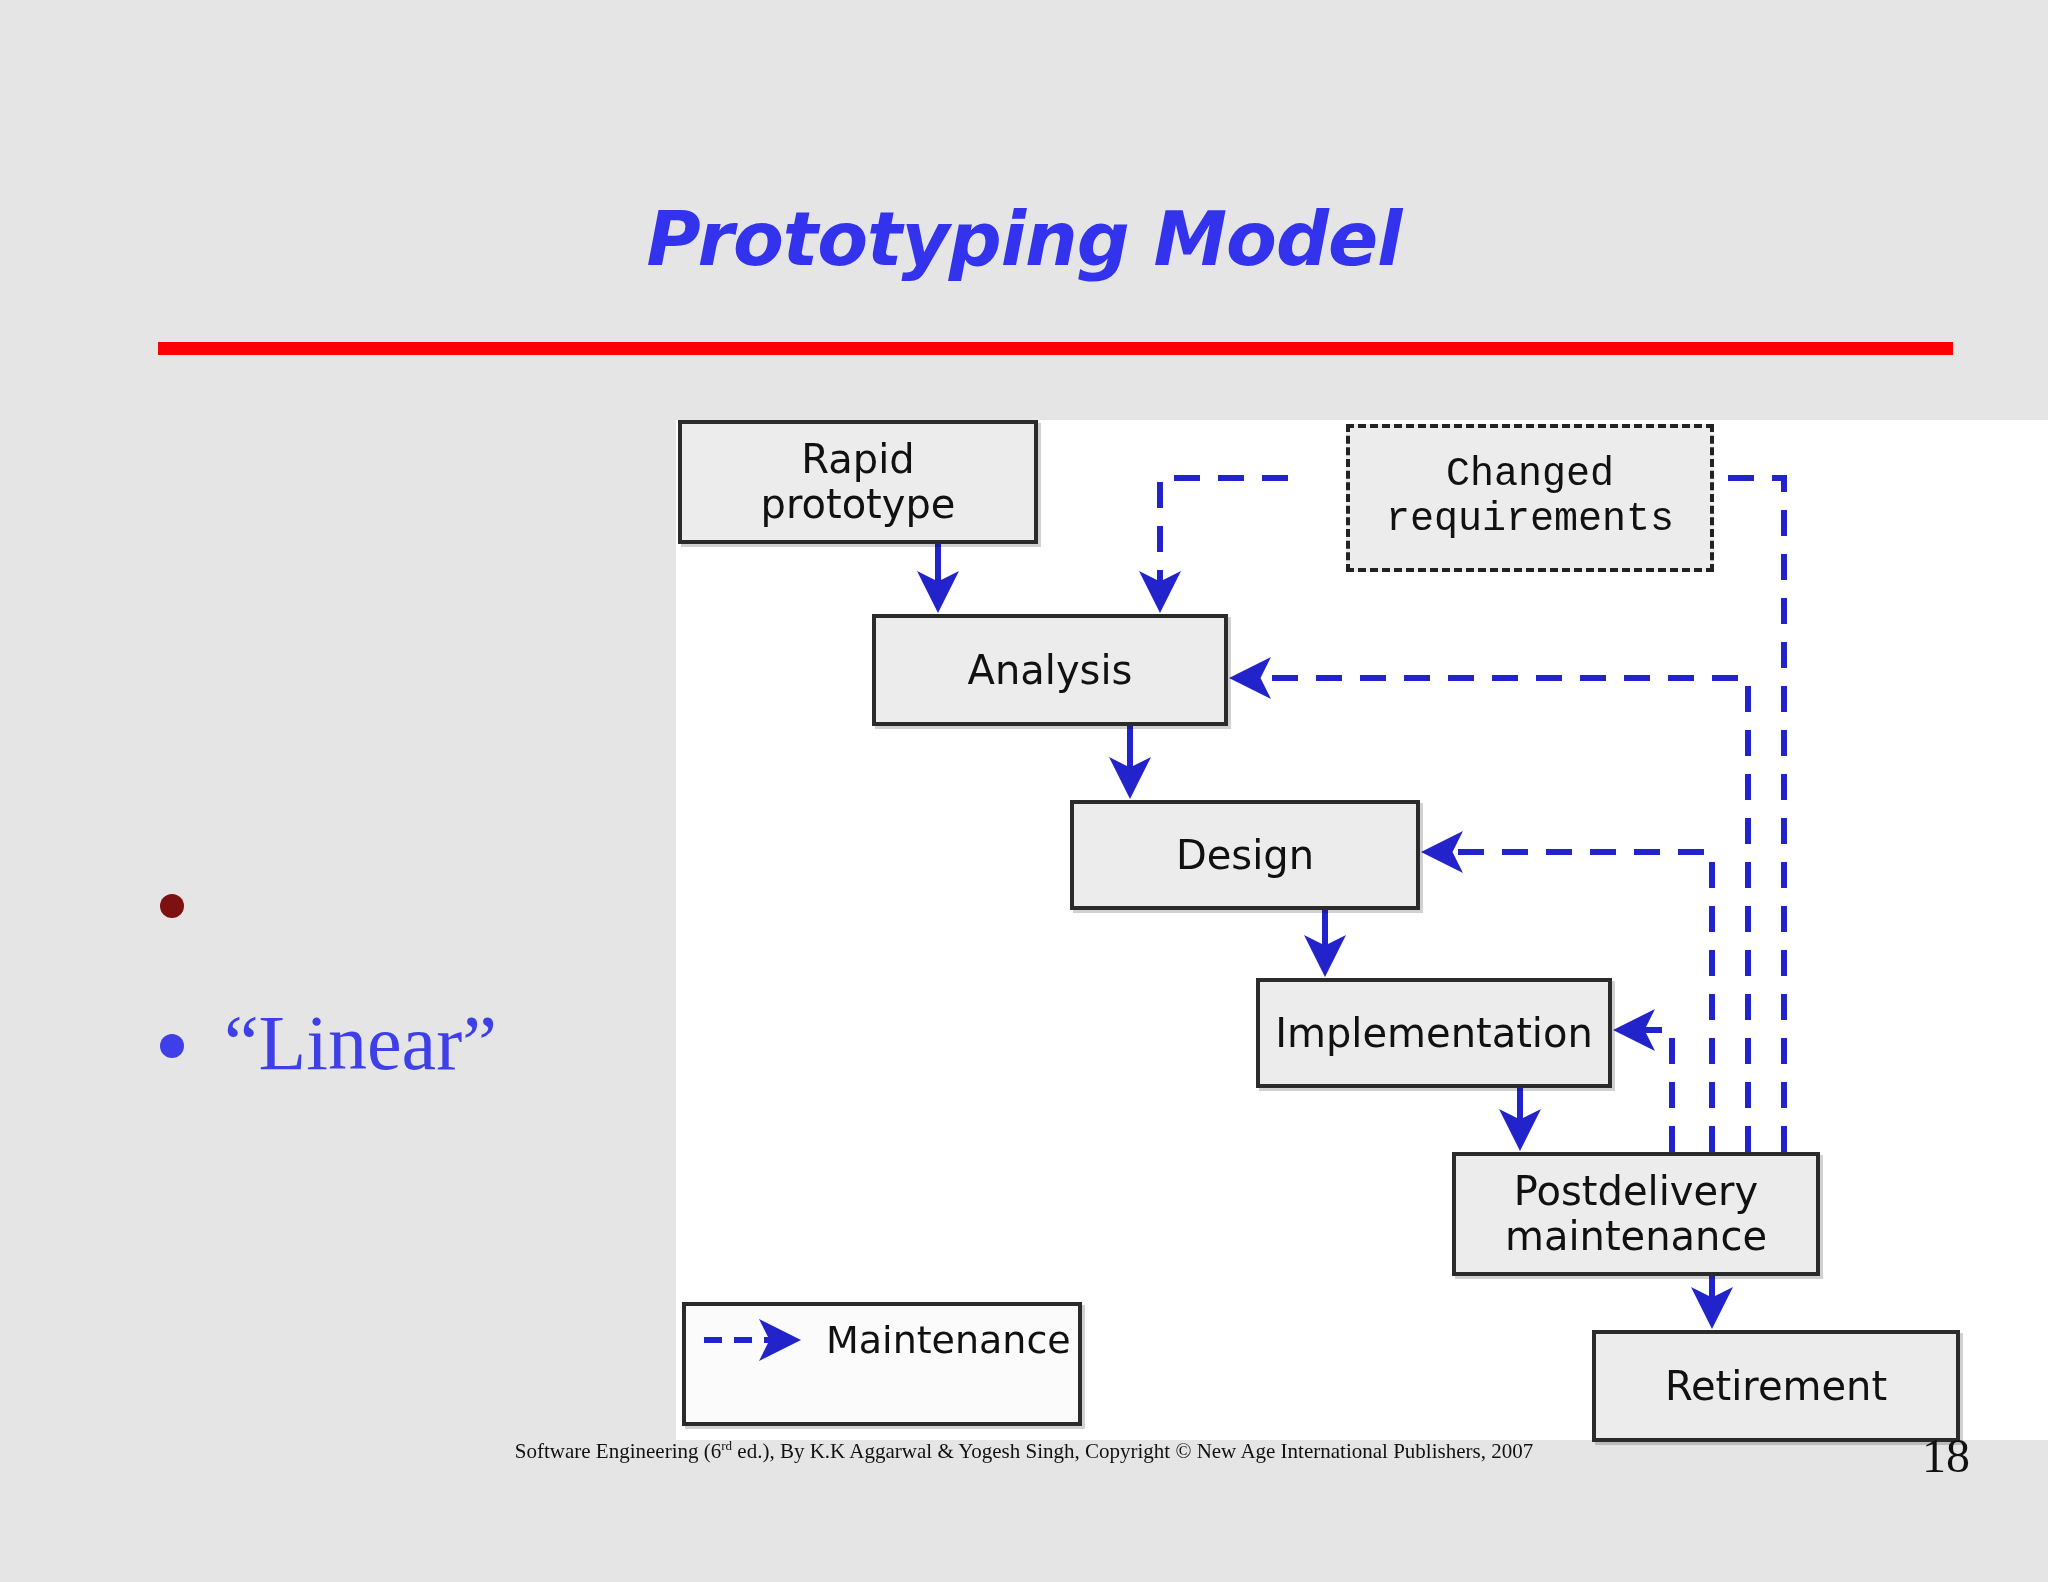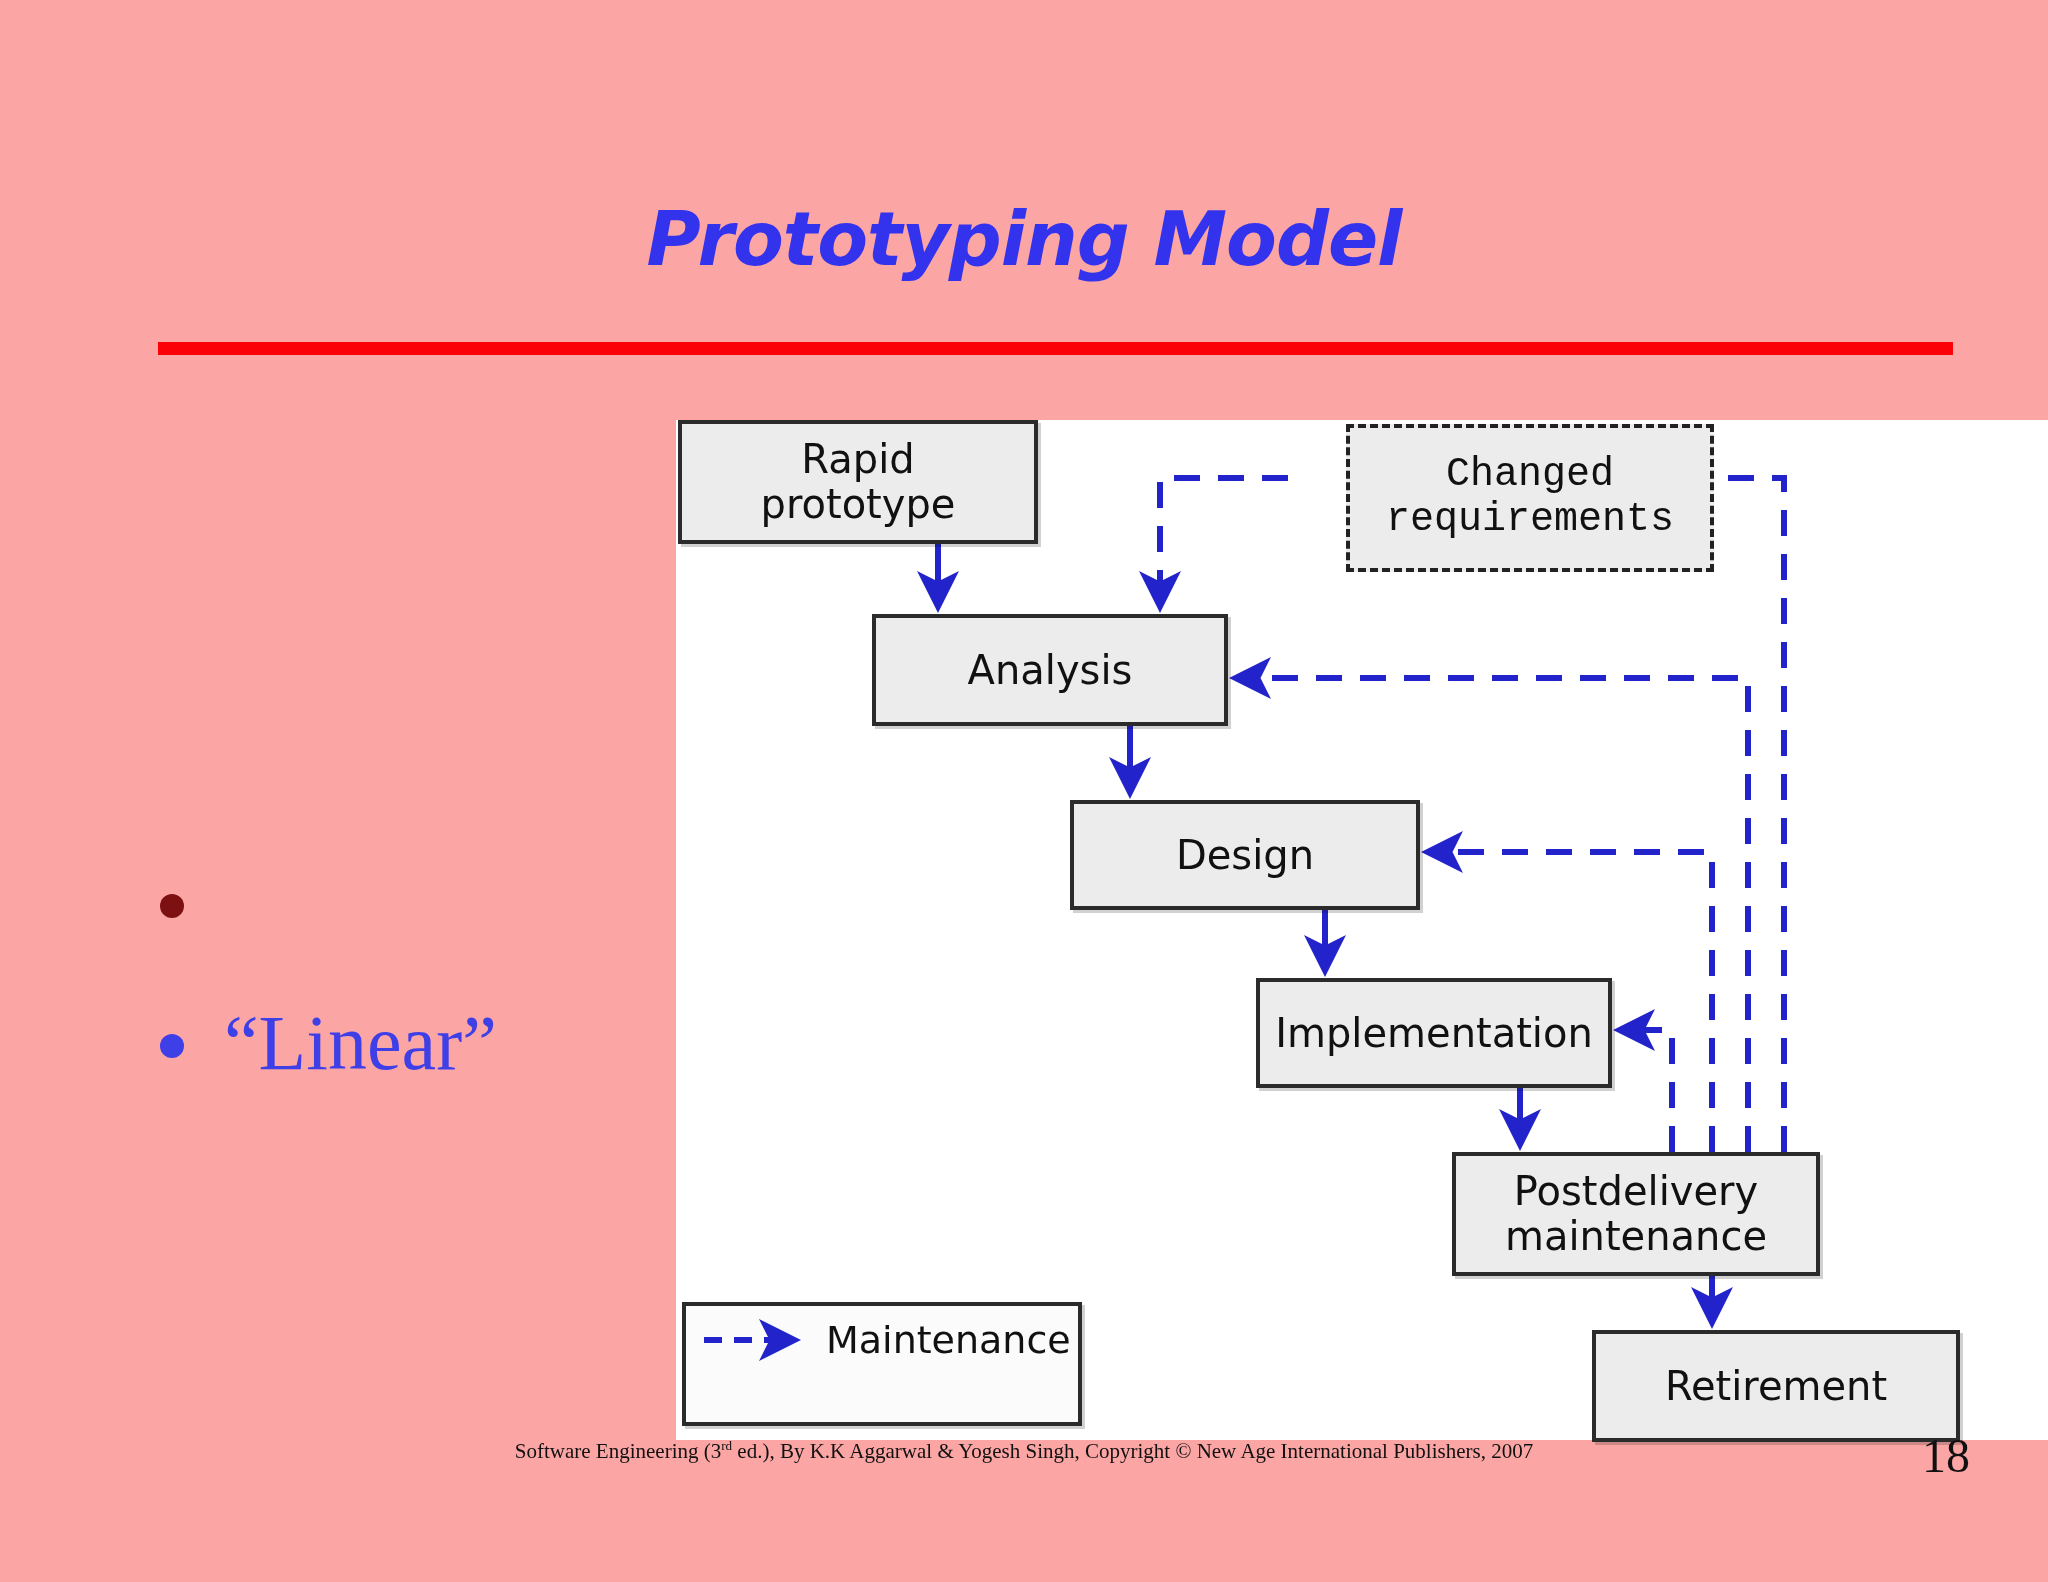--- a/index.html
+++ b/index.html
@@ -1,20 +1,20 @@
 <!DOCTYPE html>
 <html><head>
 <meta charset="utf-8">
 <style>
   html,body{margin:0;padding:0;background:#ffffff;}
   body{
     width:2048px;height:1582px;position:relative;overflow:hidden;
     font-family:"Liberation Sans", sans-serif;
   }
-  .slide{position:absolute;inset:0;background:#fca5a5;}
+  .slide{position:absolute;inset:0;background:#e5e5e5;}
 
   
   #slide-title{
     position:absolute;left:0;right:0;top:196px;
     text-align:center;
     font-family:"DejaVu Sans", sans-serif;
     font-weight:bold;font-style:italic;
     font-size:74px;letter-spacing:-1px;
     color:#3333ee;
     white-space:nowrap;
@@ -178,17 +178,17 @@
             </marker>
           </defs>
           <path d="M2,13 L92,13" stroke="#2323cc" stroke-width="6" stroke-dasharray="18 12" fill="none" marker-end="url(#lg-arrow-2)"></path>
         </svg>
       </span>
       <span class="legend-label">Maintenance</span>
     </div>
   </div>
 
   <div id="footer-note">
-    <span>Software Engineering (3</span><sup>rd</sup><span> ed.), By K.K Aggarwal &amp; Yogesh Singh, Copyright © New Age International Publishers, 2007</span>
+    <span>Software Engineering (6</span><sup>rd</sup><span> ed.), By K.K Aggarwal &amp; Yogesh Singh, Copyright © New Age International Publishers, 2007</span>
   </div>
   <div id="page-number">18</div>
 
 </div>
 
 </body></html>

